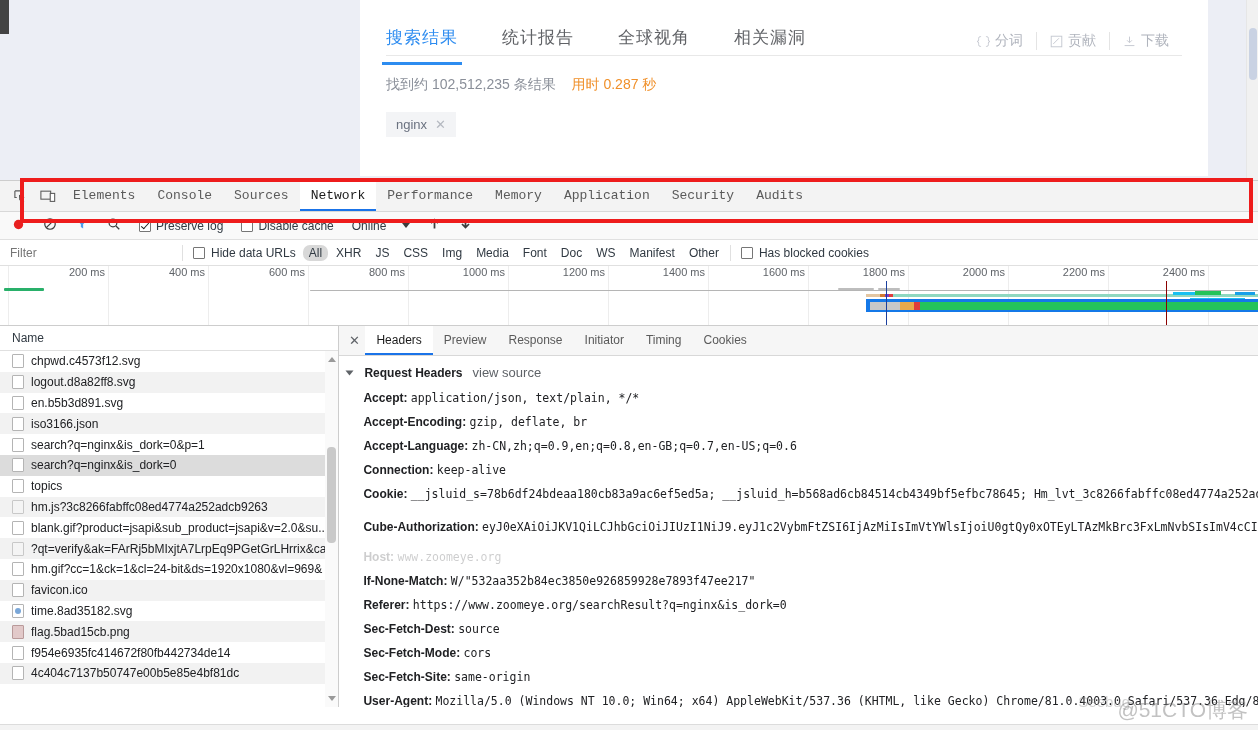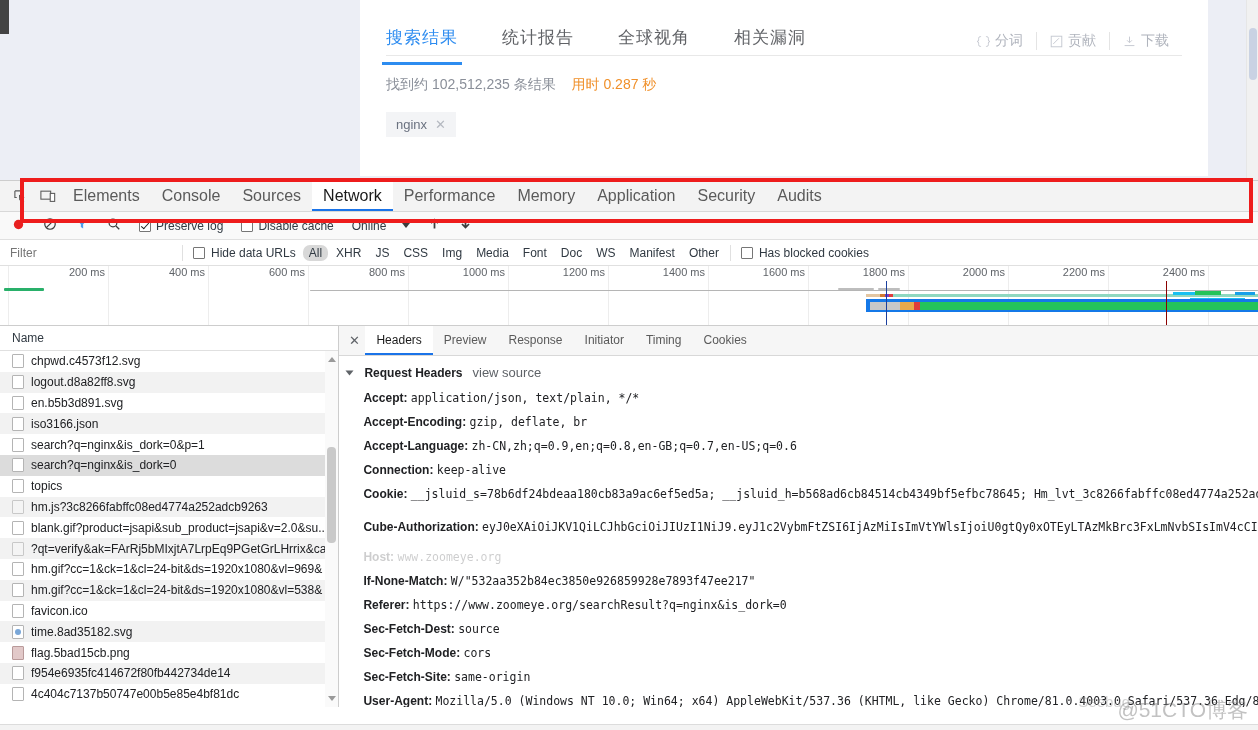--- a/index.html
+++ b/index.html
@@ -88,21 +88,21 @@
     height: 31px; display: flex; align-items: center;
     border-bottom: 1px solid #d8d8d8; background: #f3f3f3;
     padding-left: 6px;
   }
   .dt-icon-btn {
     width: 28px; height: 26px; display: flex; align-items: center;
     justify-content: center; cursor: pointer;
   }
   .dt-tab {
     padding: 0 11px; height: 30px; line-height: 30px;
-    color: #5a5a5a; cursor: pointer; font-size: 16px; position: relative;
+    color: #5a5a5a; cursor: pointer; font-size: 13px; position: relative; font-family: Liberation Mono, monospace;
   }
   .dt-tab.active { color: #1a1a1a; background: #ffffff; }
   .dt-tab.active::after {
     content: ""; position: absolute; left: 0; right: 0; bottom: 0;
     height: 2px; background: #1a73e8;
   }
 
   .dt-toolbar {
     height: 28px; display: flex; align-items: center; gap: 6px;
     border-bottom: 1px solid #e0e0e0; background: #f9f9f9; padding: 0 6px;
@@ -558,24 +558,20 @@
           <div class="req-row">
               <span class="row-icon script"></span>
               <span>?qt=verify&amp;ak=FArRj5bMIxjtA7LrpEq9PGetGrLHrrix&amp;callb</span>
             </div>
           <div class="req-row">
               <span class="row-icon doc"></span>
               <span>hm.gif?cc=1&amp;ck=1&amp;cl=24-bit&amp;ds=1920x1080&amp;vl=969&amp;</span>
             </div>
           <div class="req-row">
               <span class="row-icon doc"></span>
-              <span>hm.gif?cc=1&amp;ck=1&amp;cl=24-bit&amp;ds=1920x1080&amp;vl=538&amp;</span>
-            </div>
-          <div class="req-row">
-              <span class="row-icon doc"></span>
               <span>favicon.ico</span>
             </div>
           <div class="req-row">
               <span class="row-icon svg"></span>
               <span>time.8ad35182.svg</span>
             </div>
           <div class="req-row">
               <span class="row-icon img"></span>
               <span>flag.5bad15cb.png</span>
             </div>

